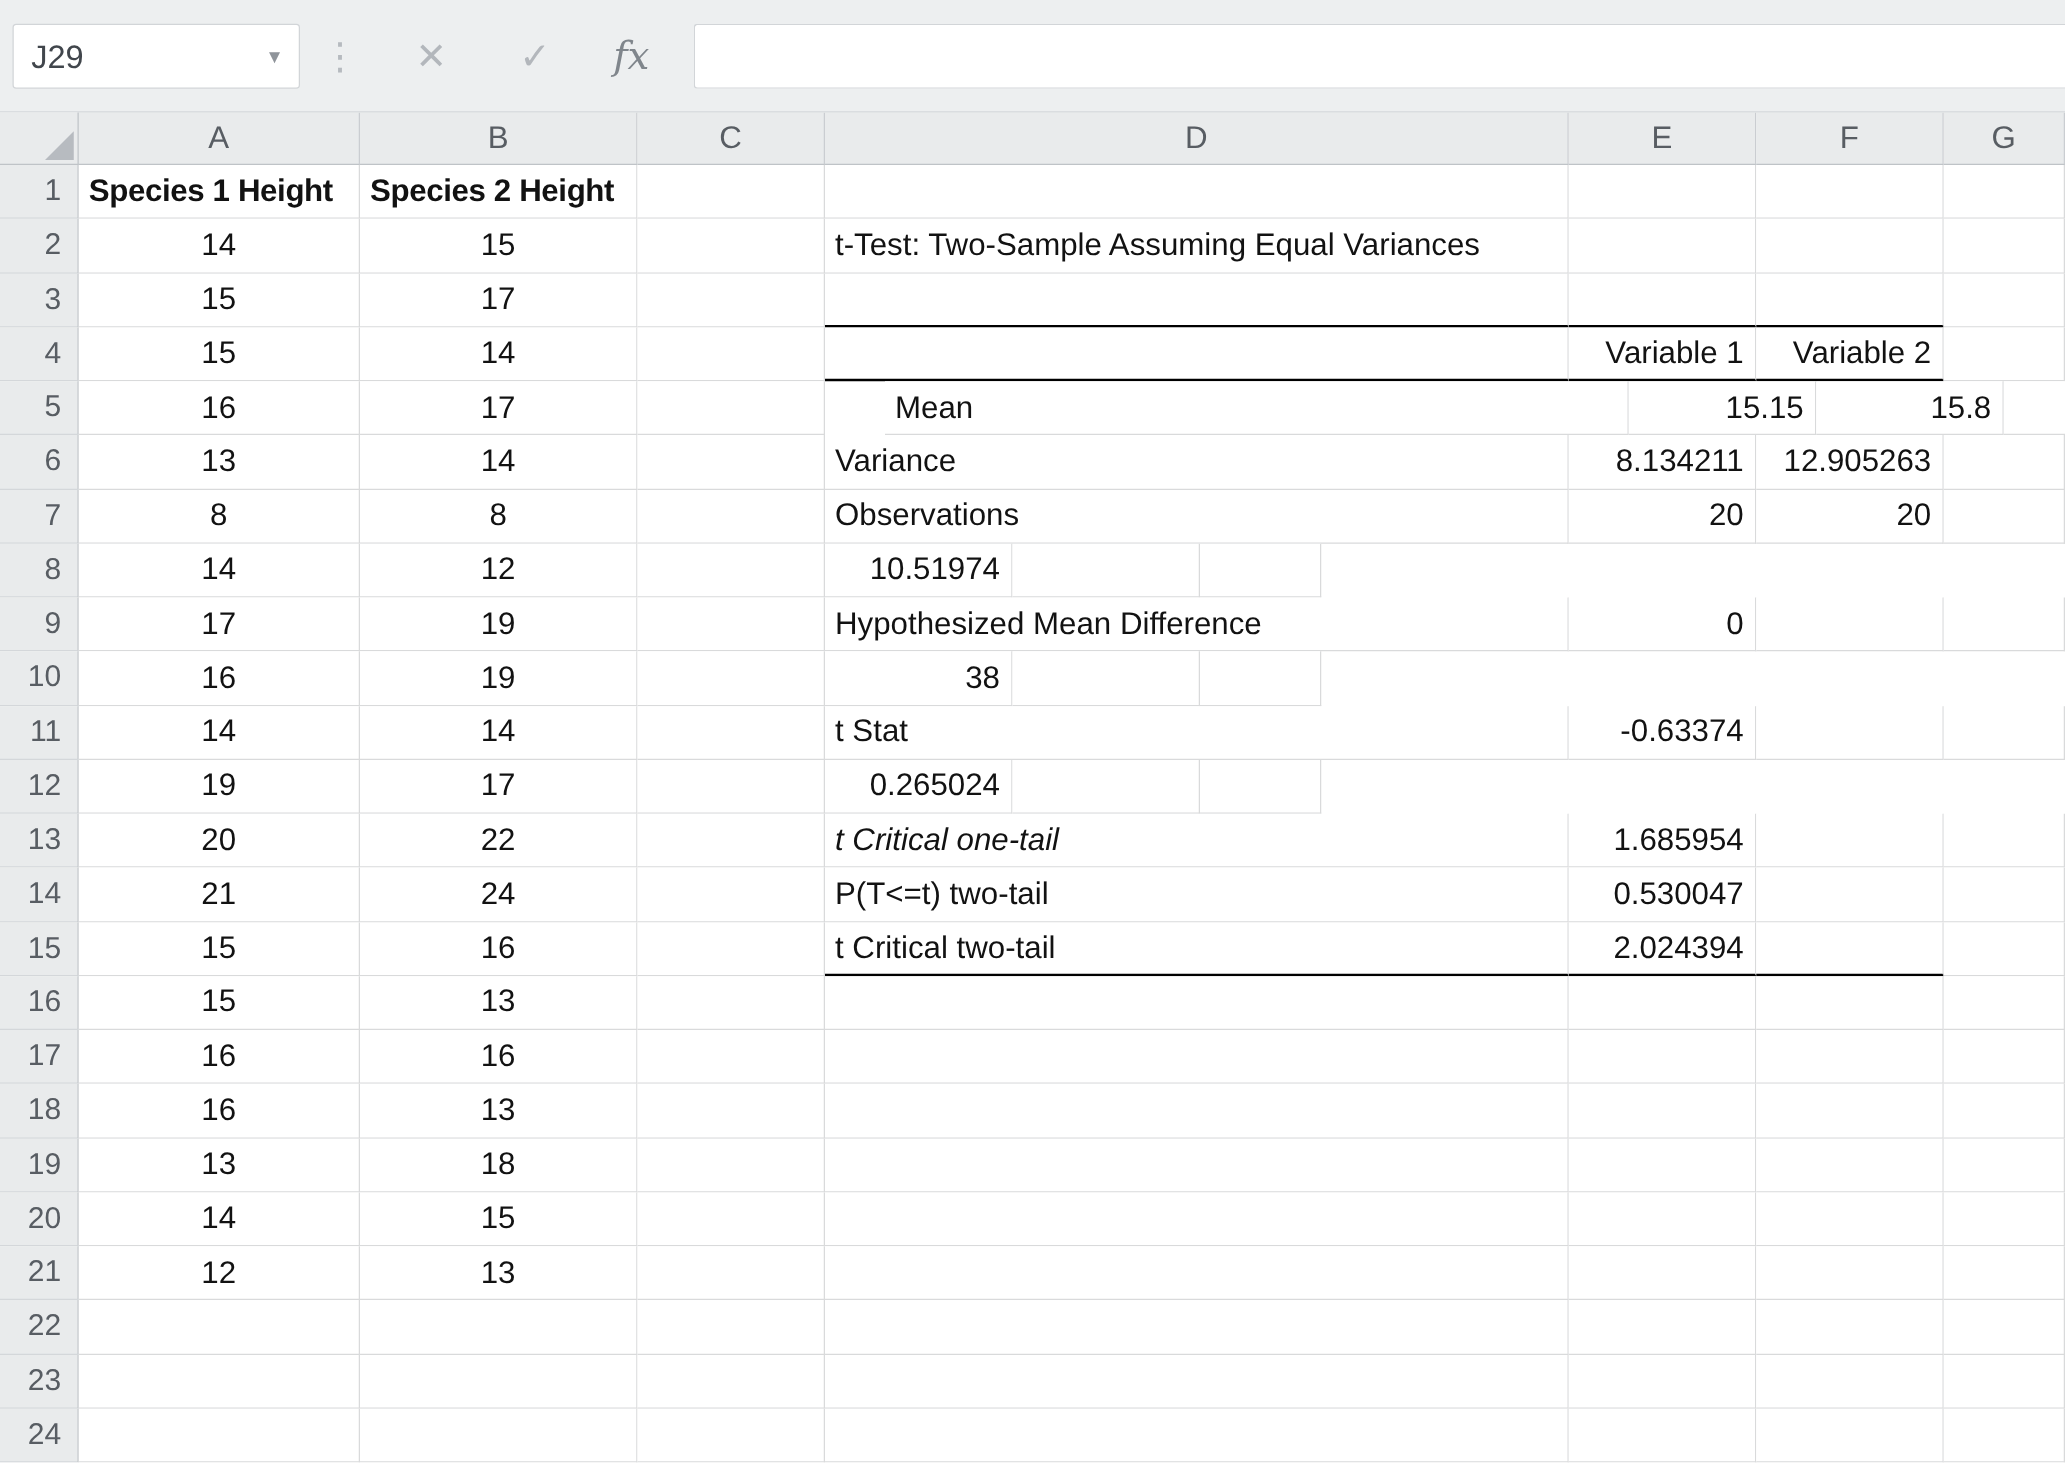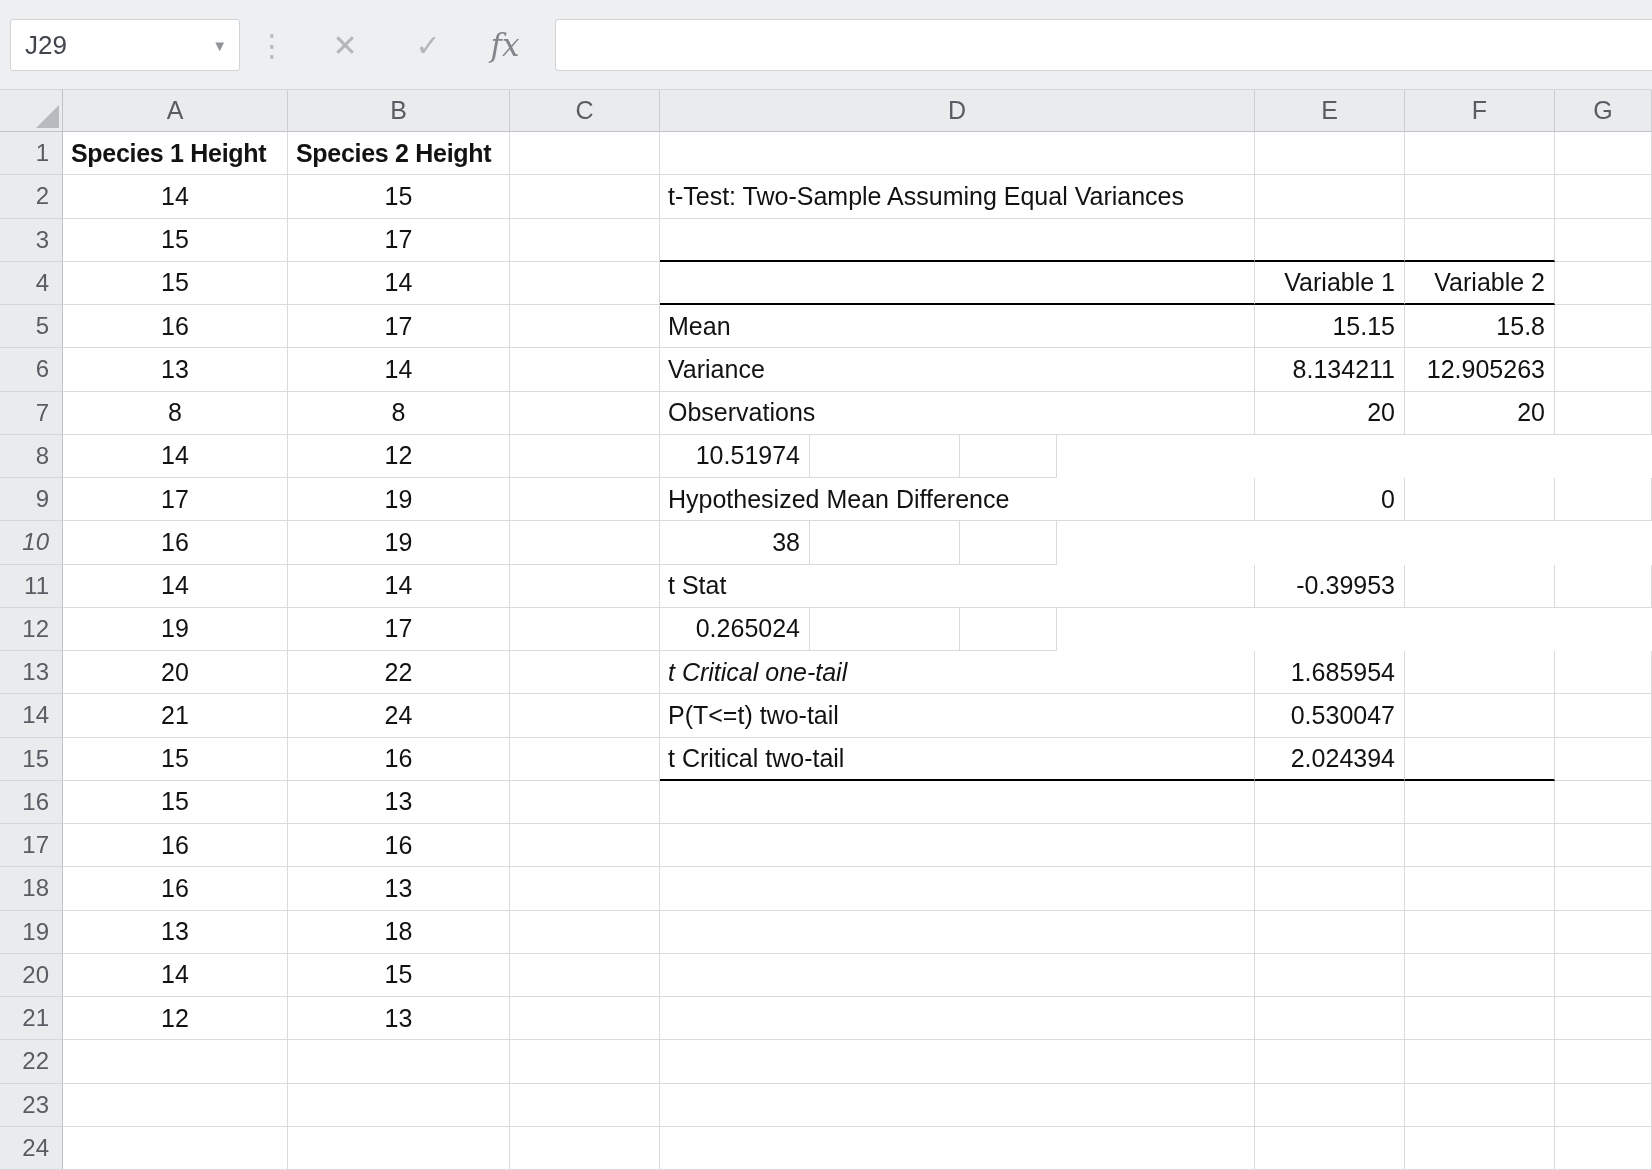--- a/index.html
+++ b/index.html
@@ -111,21 +111,21 @@
       <div class="cell bb-black" style="flex: 0 0 595px; width: 595px;"></div>
       <div class="cell align-right italic bb-black" style="flex: 0 0 150px; width: 150px;">Variable 1</div>
       <div class="cell align-right italic bb-black" style="flex: 0 0 150px; width: 150px;">Variable 2</div>
       <div class="cell " style="flex: 0 0 97px; width: 97px;"></div>
     </div>
     <div class="grid-row">
       <div class="row-hdr" style="flex: 0 0 63px; width: 63px;">5</div>
       <div class="cell align-center" style="flex: 0 0 225px; width: 225px;">16</div>
       <div class="cell align-center" style="flex: 0 0 222px; width: 222px;">17</div>
       <div class="cell " style="flex: 0 0 150px; width: 150px;"></div>
-      <div class="cell align-left" style="flex: 0 0 595px; width: 595px;">Mean</div>
+      <div class="cell align-left" style="flex: 0 0 595px; width: 595px; margin-left: 48px;">Mean</div>
       <div class="cell align-right" style="flex: 0 0 150px; width: 150px;">15.15</div>
       <div class="cell align-right" style="flex: 0 0 150px; width: 150px;">15.8</div>
       <div class="cell " style="flex: 0 0 97px; width: 97px;"></div>
     </div>
     <div class="grid-row">
       <div class="row-hdr" style="flex: 0 0 63px; width: 63px;">6</div>
       <div class="cell align-center" style="flex: 0 0 225px; width: 225px;">13</div>
       <div class="cell align-center" style="flex: 0 0 222px; width: 222px;">14</div>
       <div class="cell " style="flex: 0 0 150px; width: 150px;"></div>
       <div class="cell align-left" style="flex: 0 0 595px; width: 595px;">Variance</div>
@@ -156,35 +156,35 @@
       <div class="row-hdr" style="flex: 0 0 63px; width: 63px;">9</div>
       <div class="cell align-center" style="flex: 0 0 225px; width: 225px;">17</div>
       <div class="cell align-center" style="flex: 0 0 222px; width: 222px;">19</div>
       <div class="cell " style="flex: 0 0 150px; width: 150px;"></div>
       <div class="cell align-left" style="flex: 0 0 595px; width: 595px;">Hypothesized Mean Difference</div>
       <div class="cell align-right" style="flex: 0 0 150px; width: 150px;">0</div>
       <div class="cell align-right" style="flex: 0 0 150px; width: 150px;"></div>
       <div class="cell " style="flex: 0 0 97px; width: 97px;"></div>
     </div>
     <div class="grid-row">
-      <div class="row-hdr" style="flex: 0 0 63px; width: 63px; font-style: italic;">10</div>
+      <div class="row-hdr" style="flex: 0 0 63px; width: 63px;">10</div>
       <div class="cell align-center" style="flex: 0 0 225px; width: 225px;">16</div>
       <div class="cell align-center" style="flex: 0 0 222px; width: 222px;">19</div>
       <div class="cell " style="flex: 0 0 150px; width: 150px;"></div>
       <div class="cell align-right" style="flex: 0 0 150px; width: 150px;">38</div>
       <div class="cell align-right" style="flex: 0 0 150px; width: 150px;"></div>
       <div class="cell " style="flex: 0 0 97px; width: 97px;"></div>
     </div>
     <div class="grid-row">
       <div class="row-hdr" style="flex: 0 0 63px; width: 63px;">11</div>
       <div class="cell align-center" style="flex: 0 0 225px; width: 225px;">14</div>
       <div class="cell align-center" style="flex: 0 0 222px; width: 222px;">14</div>
       <div class="cell " style="flex: 0 0 150px; width: 150px;"></div>
       <div class="cell align-left" style="flex: 0 0 595px; width: 595px;">t Stat</div>
-      <div class="cell align-right" style="flex: 0 0 150px; width: 150px;">-0.39953</div>
+      <div class="cell align-right" style="flex: 0 0 150px; width: 150px;">-0.63374</div>
       <div class="cell align-right" style="flex: 0 0 150px; width: 150px;"></div>
       <div class="cell " style="flex: 0 0 97px; width: 97px;"></div>
     </div>
     <div class="grid-row">
       <div class="row-hdr" style="flex: 0 0 63px; width: 63px;">12</div>
       <div class="cell align-center" style="flex: 0 0 225px; width: 225px;">19</div>
       <div class="cell align-center" style="flex: 0 0 222px; width: 222px;">17</div>
       <div class="cell " style="flex: 0 0 150px; width: 150px;"></div>
       <div class="cell align-right" style="flex: 0 0 150px; width: 150px;">0.265024</div>
       <div class="cell align-right" style="flex: 0 0 150px; width: 150px;"></div>

